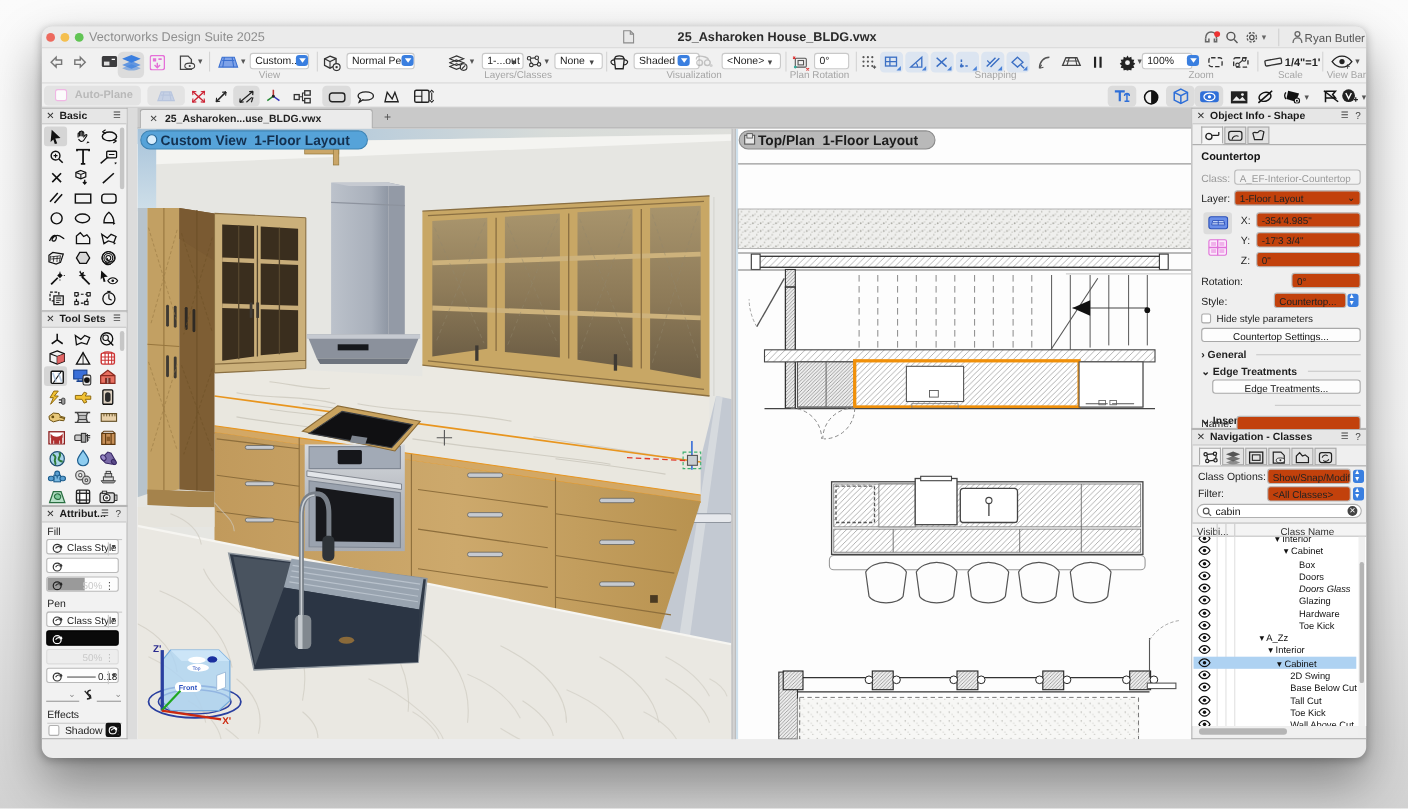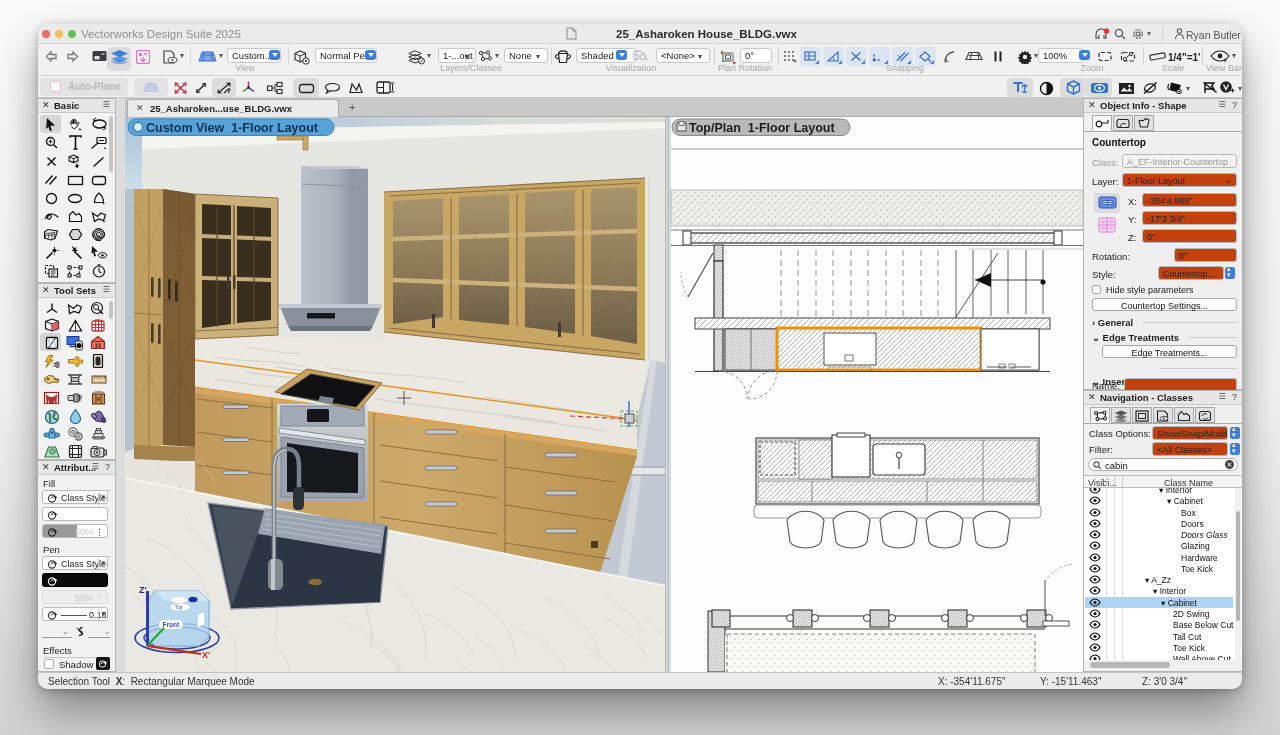--- a/index.html
+++ b/index.html
@@ -1330,19 +1330,13 @@
             </svg>
             <span style="position:absolute;left:88px;top:1px;">Wall Above Cut</span>
           </div>
         </div>
       <div style="position:absolute;left:151px;top:97px;width:6px;height:172px;background:#f0f0f0;"></div>
       <div style="position:absolute;left:152px;top:120px;width:4px;height:110px;background:#b5b5b5;border-radius:2px;"></div>
       <div style="position:absolute;left:2px;top:270px;width:149px;height:8px;background:#f0f0f0;"></div>
       <div style="position:absolute;left:6px;top:271px;width:80px;height:6px;background:#b5b5b5;border-radius:3px;"></div>
     </div>
   </div>
-  <div id="status">
-    <span style="position:absolute; left:10px; top:3px;">Selection Tool&nbsp; <b>X</b>:&nbsp; Rectangular Marquee Mode</span>
-    <span style="position:absolute; left:900px; top:3px;">X: -354'11.675"</span>
-    <span style="position:absolute; left:1002px; top:3px;">Y: -15'11.463"</span>
-    <span style="position:absolute; left:1104px; top:3px;">Z: 3'0 3/4"</span>
-  </div>
 </div>
 
 </body></html>

